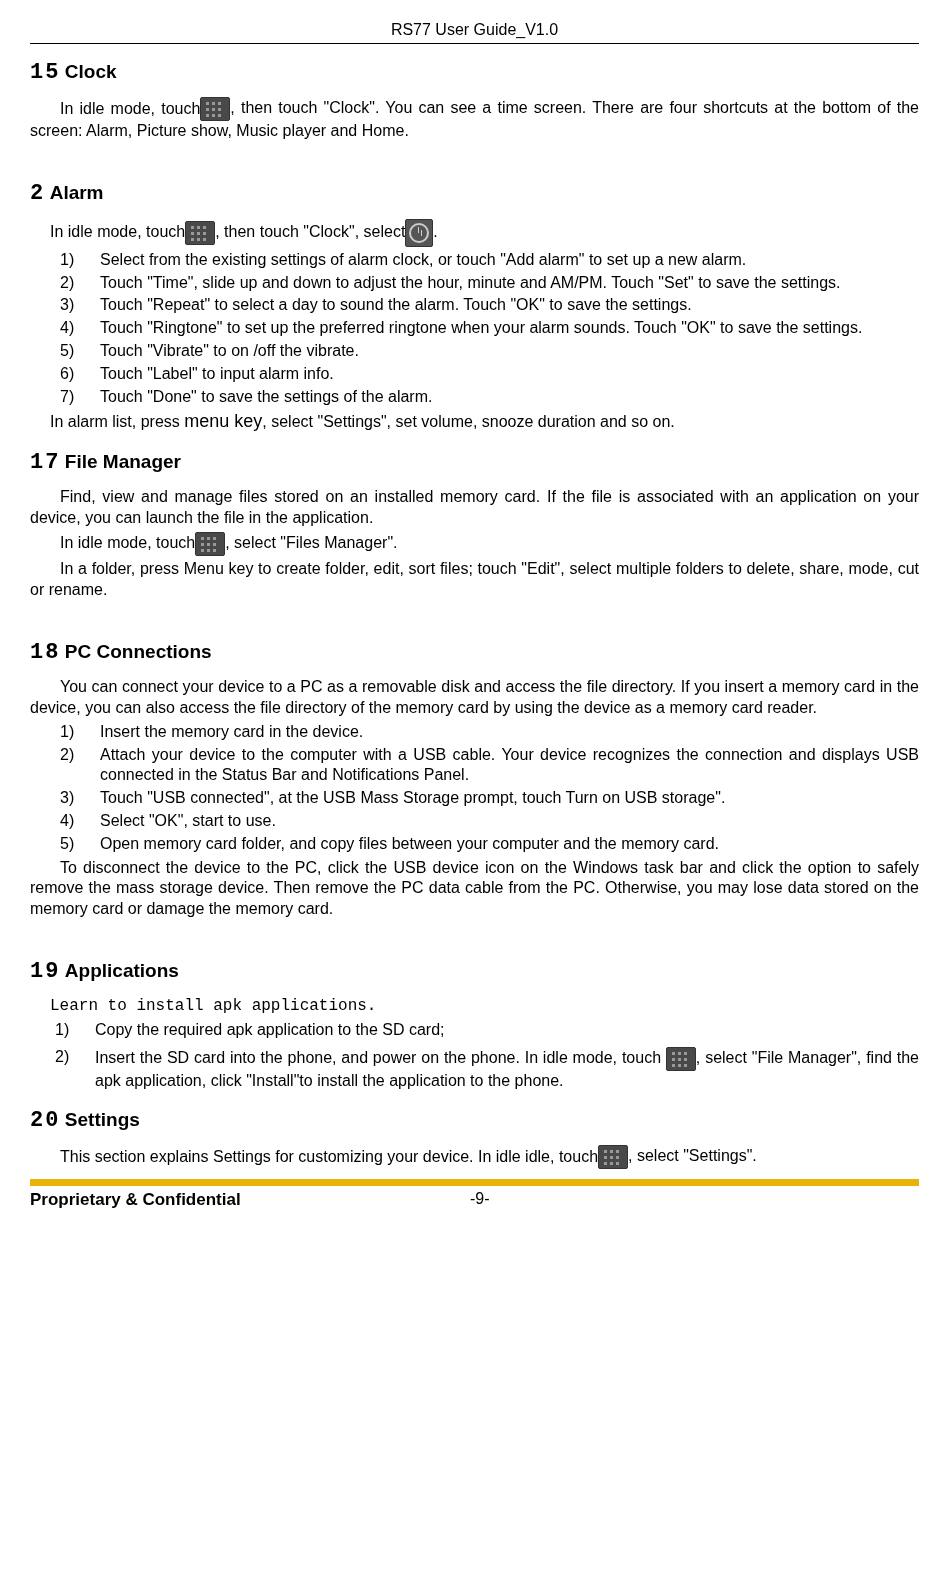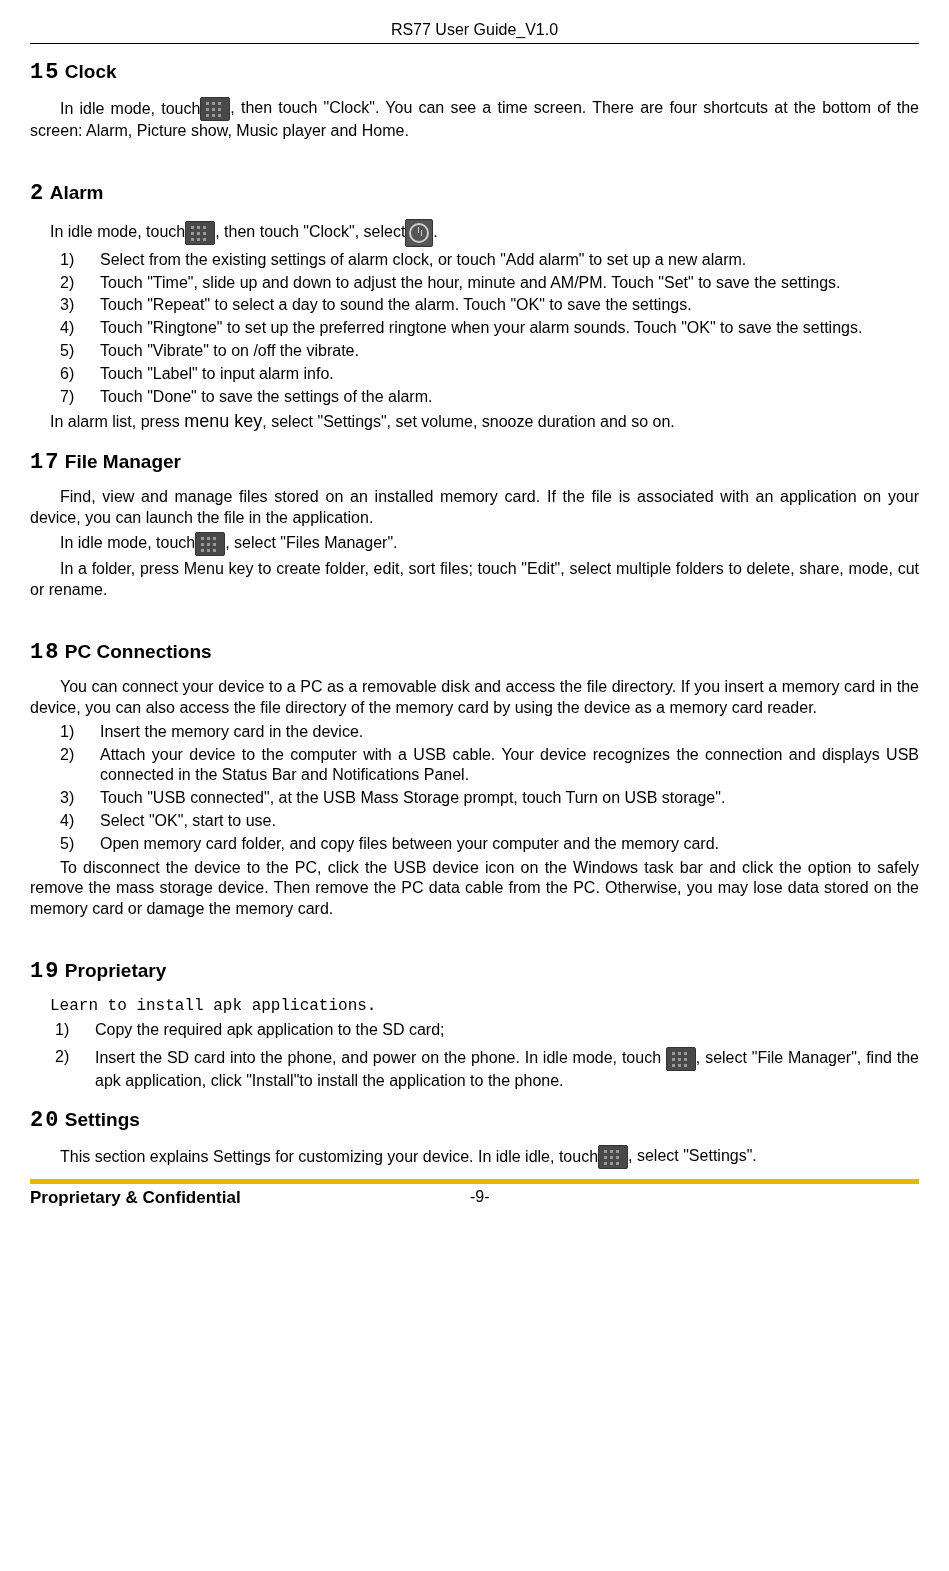--- a/index.html
+++ b/index.html
@@ -90,21 +90,21 @@
       content: "";
       position: absolute;
       width: 1px;
       height: 6px;
       background: #ccc;
       top: 7px;
       left: 12px;
       box-shadow: 3px 3px 0 #ccc;
     }
     .footer {
-      border-top: 5px solid #eab308;
+      border-top: 7px solid #eab308;
       margin-top: 10px;
       padding-top: 3px;
       display: flex;
       justify-content: space-between;
     }
     .footer-left {
       font-weight: bold;
       font-size: 17px;
     }
     .spacer {
@@ -204,21 +204,21 @@
 <div class="list-item">
     <div class="list-num">5)</div>
     <div class="list-text">Open memory card folder, and copy files between your computer and the memory card.</div>
   </div>
 <div class="para indent">To disconnect the device to the PC, click the USB device icon on the Windows task bar and click the option to safely remove the mass storage device. Then remove the PC data cable from the PC. Otherwise, you may lose data stored on the memory card or damage the memory card.</div>
 
 <div class="spacer"></div>
 
 <div class="section-heading">
   <span class="section-num">19</span>
-  <span class="section-title">Proprietary</span>
+  <span class="section-title">Applications</span>
 </div>
 <div class="para" style="padding-left:20px;font-family:Liberation Mono, monospace;">Learn to install apk applications.</div>
 <div class="list-item">
     <div class="list-num" style="padding-left:25px;">1)</div>
     <div class="list-text">Copy the required apk application to the SD card;</div>
   </div>
 <div class="list-item" style="margin-top:6px;">
   <div class="list-num" style="padding-left:25px;">2)</div>
   <div class="list-text">
     <span>Insert the SD card into the phone, and power on the phone. In idle mode, touch </span><span class="icon-box"></span><span>, select "File Manager", find the apk application, click "Install"to install the application to the phone.</span>

